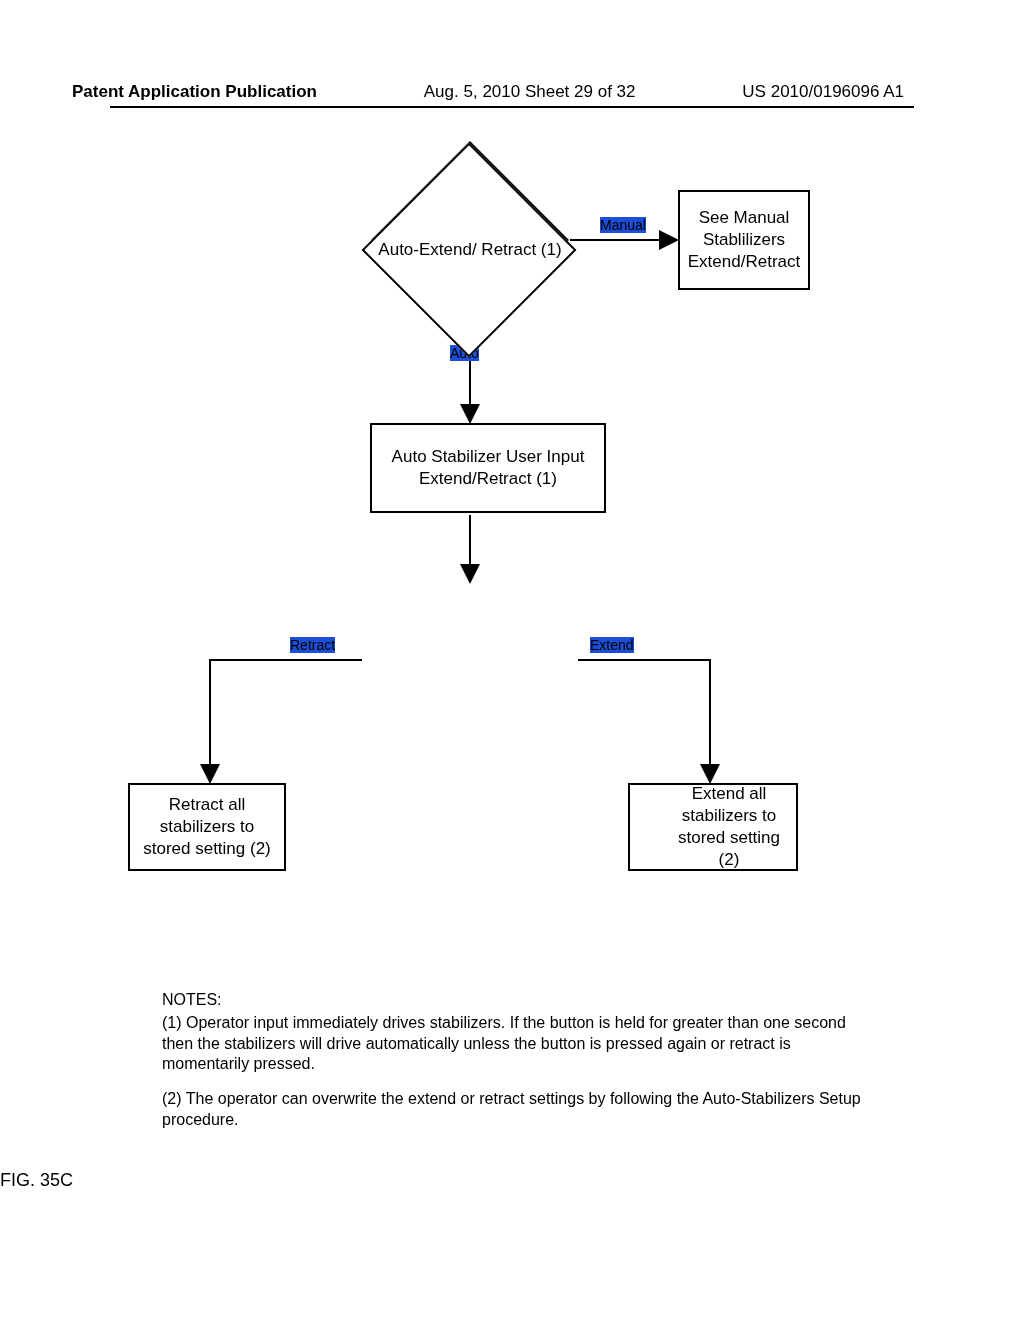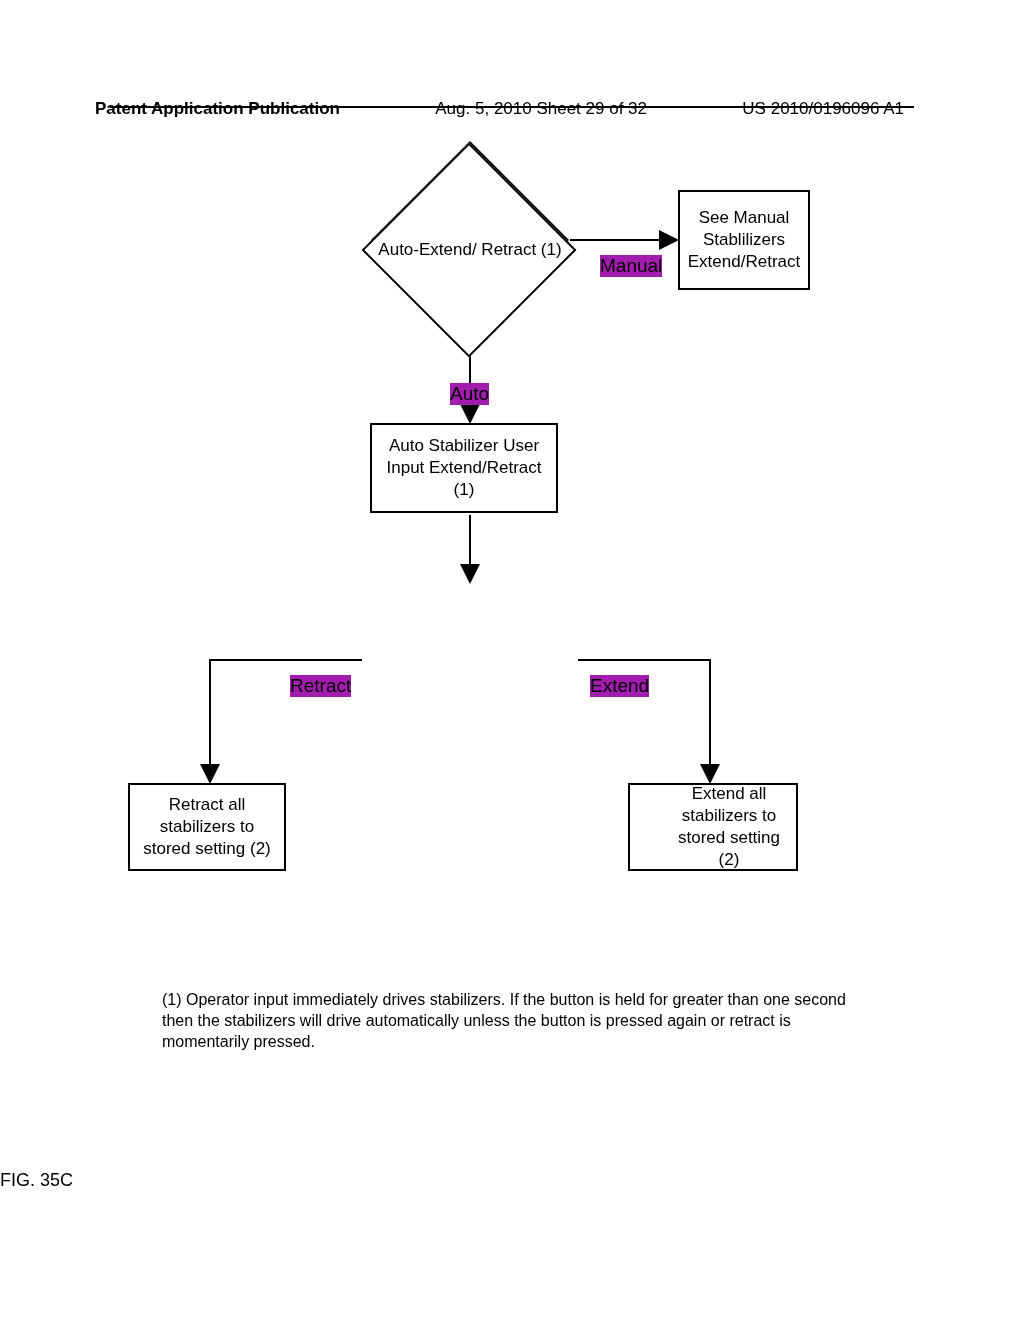--- a/index.html
+++ b/index.html
@@ -6,27 +6,27 @@
   body {
     width: 1024px;
     height: 1320px;
     background: #fff;
     font-family: Arial, Helvetica, sans-serif;
     position: relative;
     color: #000;
   }
   .header {
     position: absolute;
-    top: 99px;
+    top: 82px;
     left: 0;
     width: 1024px;
     display: flex;
     justify-content: space-between;
     font-size: 17px;
-    padding: 0 120px 0 95px;
+    padding: 0 120px 0 72px;
   }
   .header-left { font-weight: bold; }
   .hr {
     position: absolute;
     top: 106px;
     left: 110px;
     width: 804px;
     height: 2px;
     background: #000;
   }
@@ -69,23 +69,22 @@
     justify-content: center;
     text-align: center;
     font-size: 17px;
     line-height: 1.3;
     padding: 6px 8px;
   }
 
   
   .edge-label {
     position: absolute;
-    font-size: 19px;
-    background: #a21caf;
-    margin-top: 38px;
+    font-size: 14px;
+    background: #1d4ed8;
   }
 
   
   svg.arrows {
     position: absolute;
     top: 0; left: 0;
     width: 804px; height: 760px;
     overflow: visible;
   }
 
@@ -143,21 +142,21 @@
     <div class="diamond-text" style="left:0; top:0; width:200px; height:130px;">Auto/Manual Stabilizers</div>
   </div>
 
   <div class="rect" style="left:568px; top:15px; width:132px; height:100px;">
     <span>See Manual Stablilizers Extend/Retract</span>
   </div>
 
   <div class="edge-label" style="left:490px; top:42px;">Manual</div>
   <div class="edge-label" style="left:340px; top:170px;">Auto</div>
 
-  <div class="rect" style="left:260px; top:248px; width:188px; height:90px;">
+  <div class="rect" style="left:260px; top:248px; width:236px; height:90px;">
     <span>Auto Stabilizer User Input Extend/Retract (1)</span>
   </div>
 
   <div class="diamond-wrap" style="left:250px; top:410;">
     <div class="diamond" style="left:33px; top:-1px; width:152px; height:152px;"></div>
     <div class="diamond-text" style="left:0; top:0; width:220px; height:150px;">Auto-Extend/ Retract (1)</div>
   </div>
 
   <div class="edge-label" style="left:180px; top:462px;text-align:right;">Retract</div>
   <div class="edge-label" style="left:480px; top:462px;">Extend</div>
@@ -166,16 +165,18 @@
     <span>Retract all stabilizers to stored setting (2)</span>
   </div>
 
   <div class="rect" style="left:518px; top:608px; width:170px; height:88px;padding-left:40px;">
     <span>Extend all stabilizers to stored setting (2)</span>
   </div>
 
 </div>
 
 <div class="notes">
+  <div class="notes-title">NOTES:</div>
   <div class="note-para">(1) Operator input immediately drives stabilizers.  If the button is held for greater than one second then the stabilizers will drive automatically unless the button is pressed again or retract is momentarily pressed.</div>
+  <div class="note-para">(2) The operator can overwrite the extend or retract settings by following the Auto-Stabilizers Setup procedure.</div>
 </div>
 
 <div class="fig-caption">FIG. 35C</div>
 
 </body></html>

